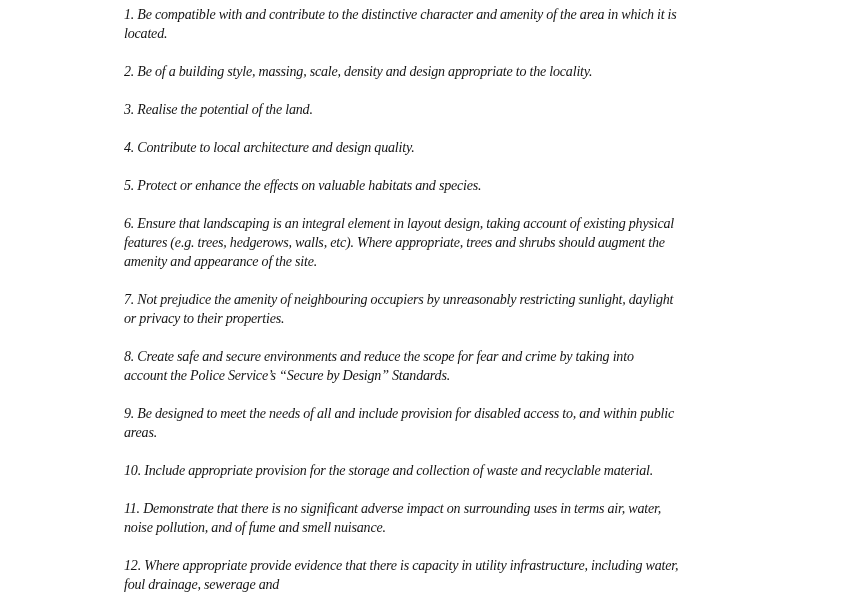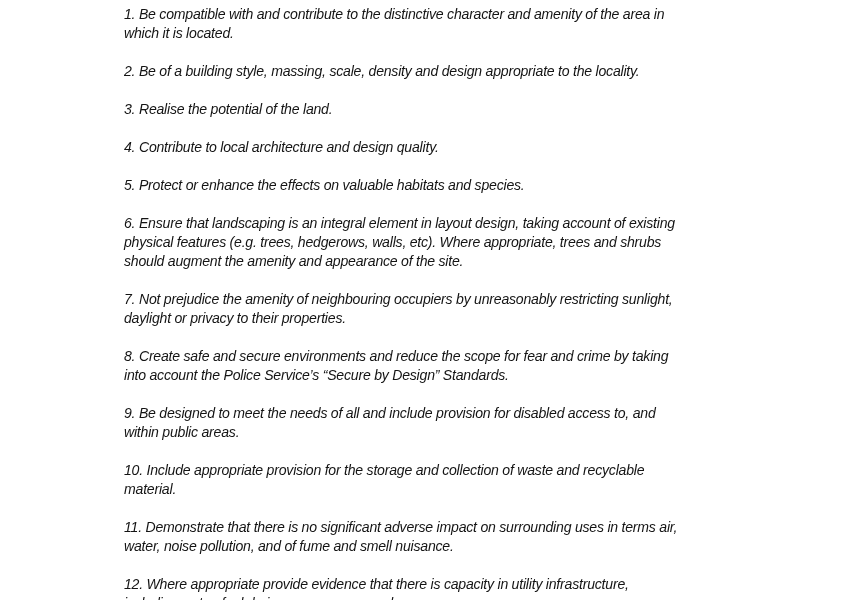--- a/index.html
+++ b/index.html
@@ -12,20 +12,21 @@
     height: 600px;
     overflow: hidden;
     font-family: "Liberation Sans", "DejaVu Sans", sans-serif;
   }
   #page {
     position: relative;
     width: 732px;
     height: 600px;
     background: #ffffff;
     overflow: hidden;
+    font-family: Liberation Serif, serif;
   }
   #doc-body {
     position: absolute;
     left: 124px;
     top: 0px;
     width: 576px;
   }
   .para {
     margin: 0;
     padding: 0;

